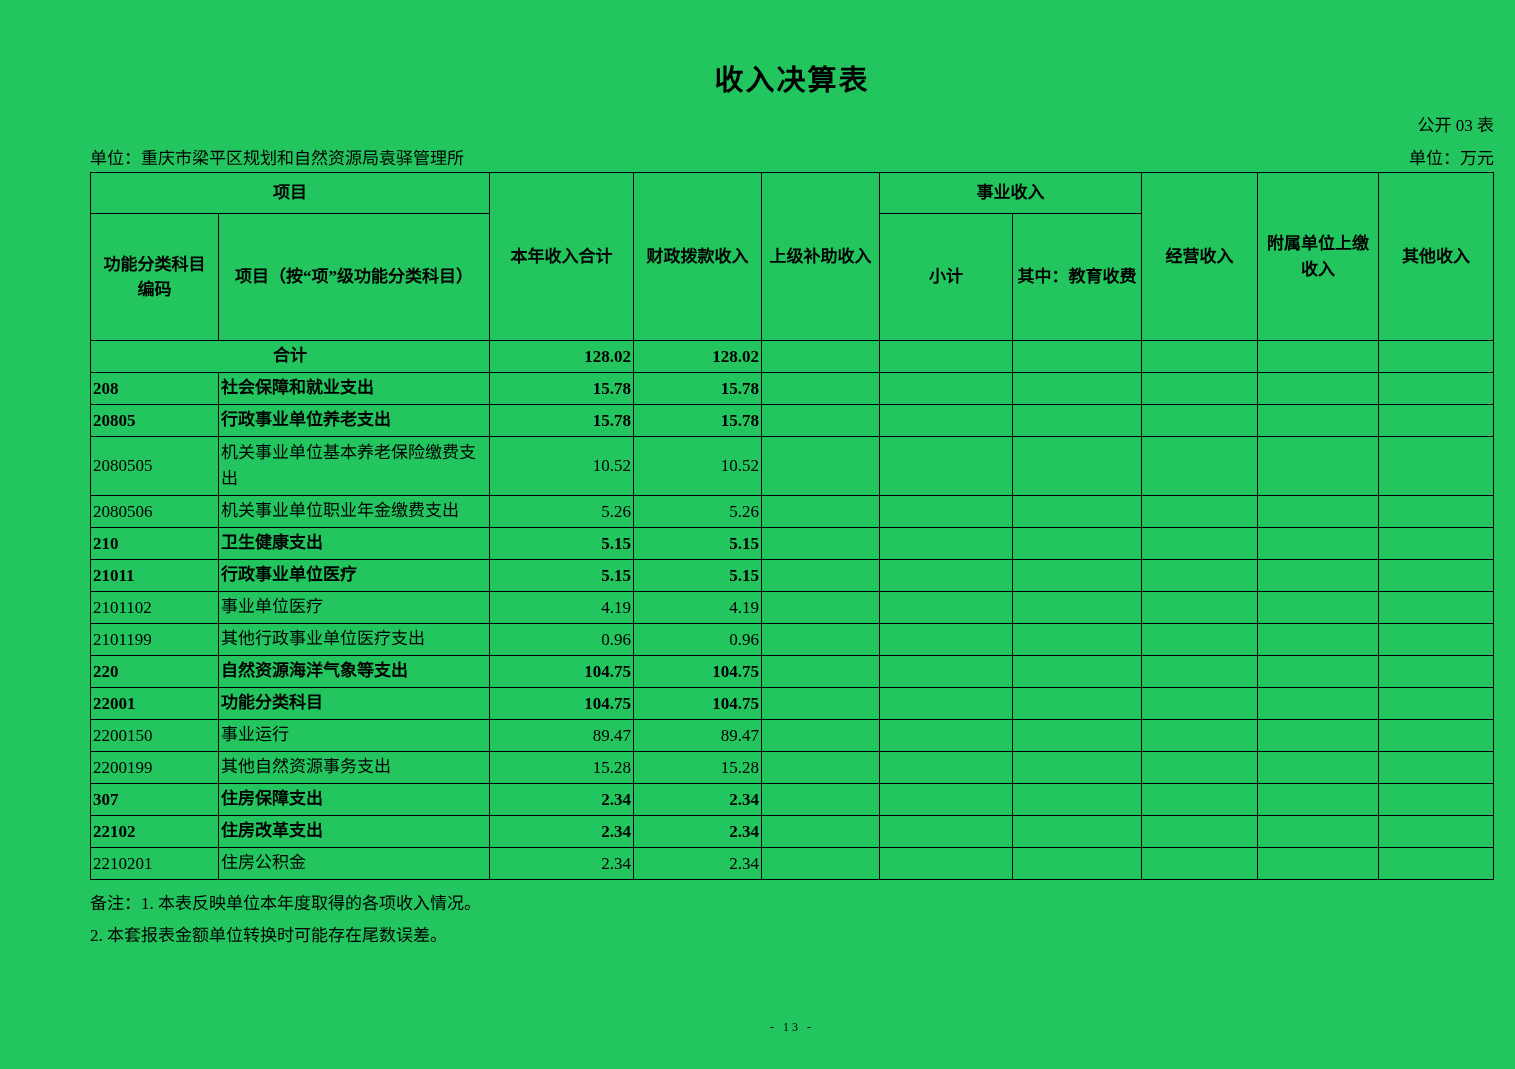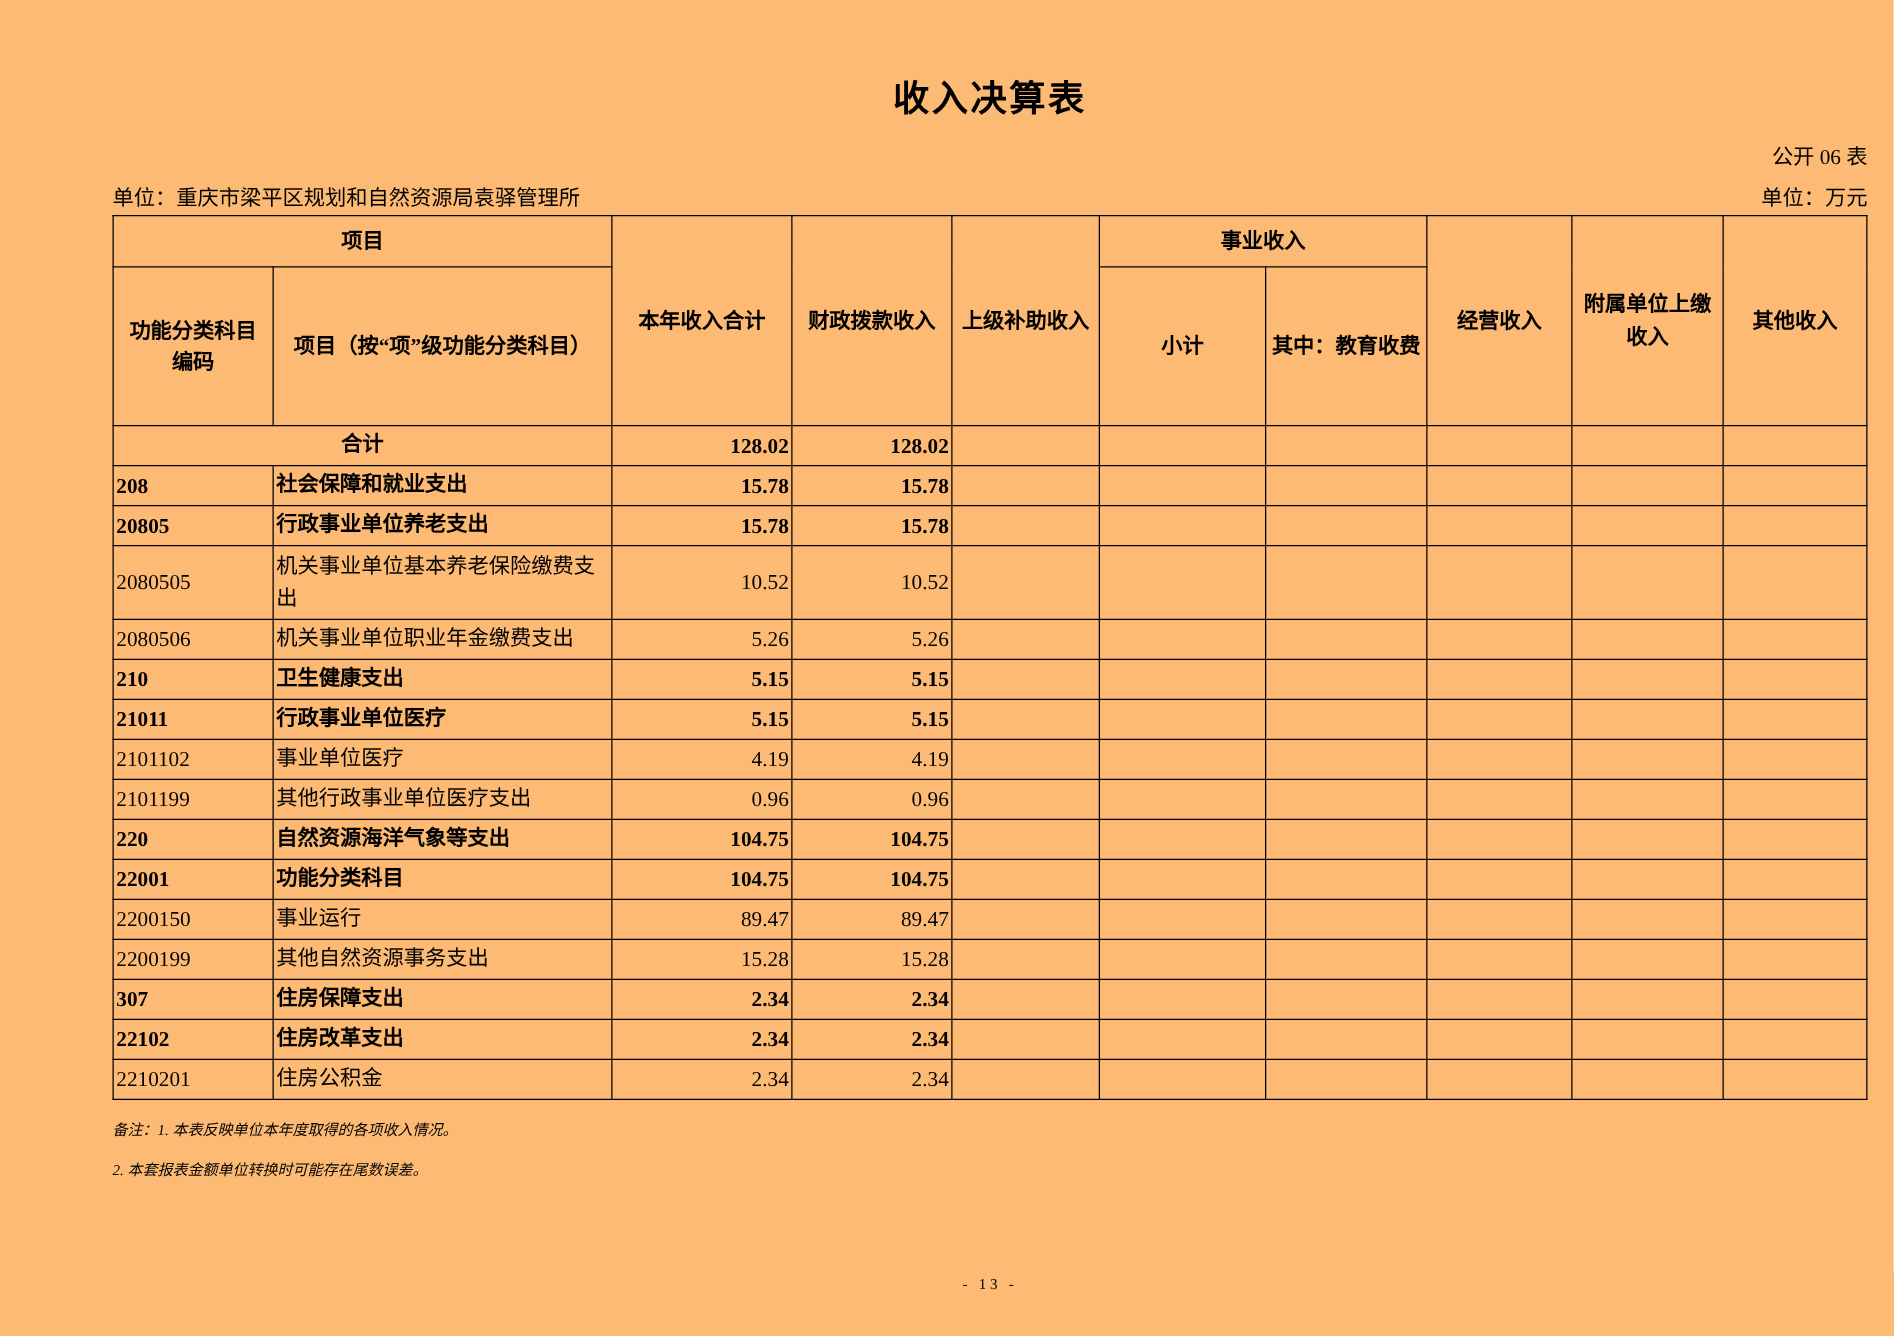--- a/index.html
+++ b/index.html
@@ -6,21 +6,21 @@
     margin: 0;
     padding: 0;
     background: #ffffff;
     color: #000000;
     font-family: "Liberation Serif", "DejaVu Serif", serif;
   }
   .page {
     position: relative;
     width: 1515px;
     height: 1069px;
-    background: #fdba74;
+    background: #22c55e;
     overflow: hidden;
   }
   .content {
     position: relative;
     margin-left: 90px;
     width: 1404px;
   }
   .title {
     margin: 0;
     padding-top: 62px;
@@ -81,22 +81,21 @@
     text-align: center;
     padding-right: 2px;
   }
   td.c-num {
     text-align: right;
     padding-right: 8px;
   }
   tbody tr.bold td { font-weight: bold; }
   .notes {
     margin-top: 8px;
-    font-size: 12px;
-    font-style: italic;
+    font-size: 17px;
   }
   .notes .note-line {
     line-height: 32px;
   }
   .page-number {
     position: absolute;
     top: 1020px;
     left: 90px;
     width: 1404px;
     text-align: center;
@@ -105,21 +104,21 @@
   }
 </style>
 </head>
 <body>
 
 <div class="page">
   <div class="content">
 
     <h1 class="title">收入决算表</h1>
 
-    <div class="doc-label">公开 06 表</div>
+    <div class="doc-label">公开 03 表</div>
 
     <div class="unit-row">
       <span>单位：重庆市梁平区规划和自然资源局袁驿管理所</span>
       <span>单位：万元</span>
     </div>
 
     <table class="income">
       <colgroup>
         <col style="width:128px">
         <col style="width:271px">

